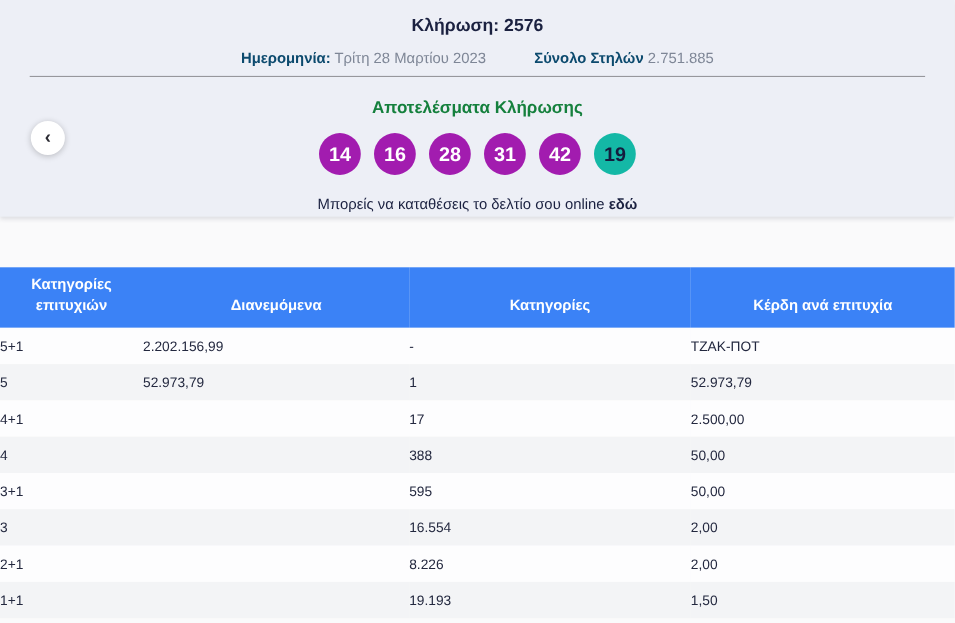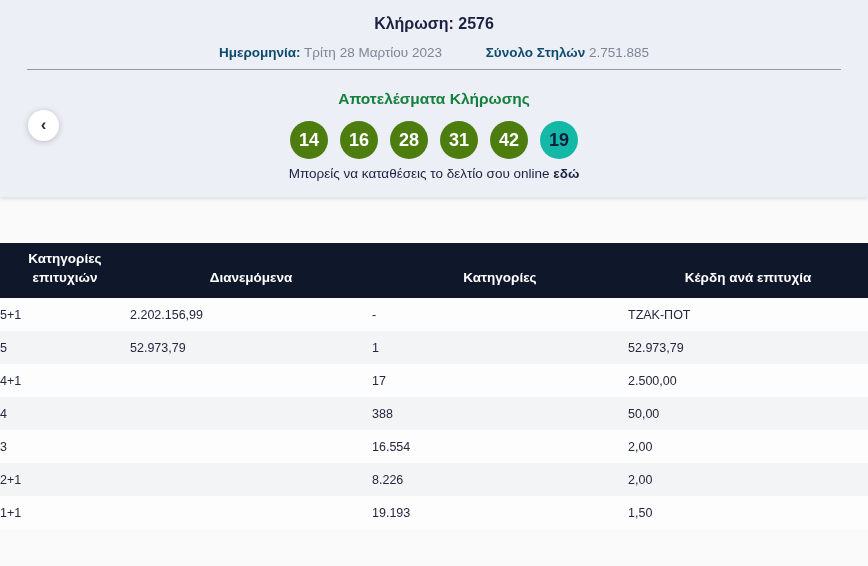--- a/index.html
+++ b/index.html
@@ -48,34 +48,34 @@
   }
   .balls {
     margin-top: 13px;
     display: flex;
     justify-content: center;
     gap: 12px;
   }
   .ball {
     width: 38px; height: 38px;
     border-radius: 50%;
-    background: #4d7c0f;
+    background: #a21caf;
     color: #ffffff;
     font-size: 18px;
     font-weight: bold;
     display: flex;
     align-items: center;
     justify-content: center;
   }
   .ball.joker {
     background: #14b8a6;
     color: #141d3e;
   }
   .cta {
-    margin-top: 7px;
+    margin-top: 19px;
     text-align: center;
     font-size: 13.5px;
     color: #1b2140;
   }
   .cta-link { font-weight: bold; cursor: pointer; }
   .prev-btn {
     position: absolute;
     left: 28px; top: 110px;
     width: 31px; height: 31px;
     border-radius: 50%;
@@ -99,21 +99,21 @@
   table {
     width: 868px;
     border-collapse: collapse;
     table-layout: fixed;
   }
   col.c1 { width: 130px; }
   col.c2 { width: 242px; }
   col.c3 { width: 256px; }
   col.c4 { width: 240px; }
   thead th {
-    background: #0f172a;
+    background: #3b82f6;
     color: #ffffff;
     font-size: 13.5px;
     font-weight: bold;
     text-align: center;
     vertical-align: bottom;
     height: 55px;
     padding: 0 0 10px 0;
     line-height: 1.45;
     box-sizing: border-box;
   }
@@ -202,20 +202,26 @@
           <td>17</td>
           <td>2.500,00</td>
         </tr>
         <tr>
           <td>4</td>
           <td></td>
           <td>388</td>
           <td>50,00</td>
         </tr>
         <tr>
+          <td>3+1</td>
+          <td></td>
+          <td>595</td>
+          <td>50,00</td>
+        </tr>
+        <tr>
           <td>3</td>
           <td></td>
           <td>16.554</td>
           <td>2,00</td>
         </tr>
         <tr>
           <td>2+1</td>
           <td></td>
           <td>8.226</td>
           <td>2,00</td>

